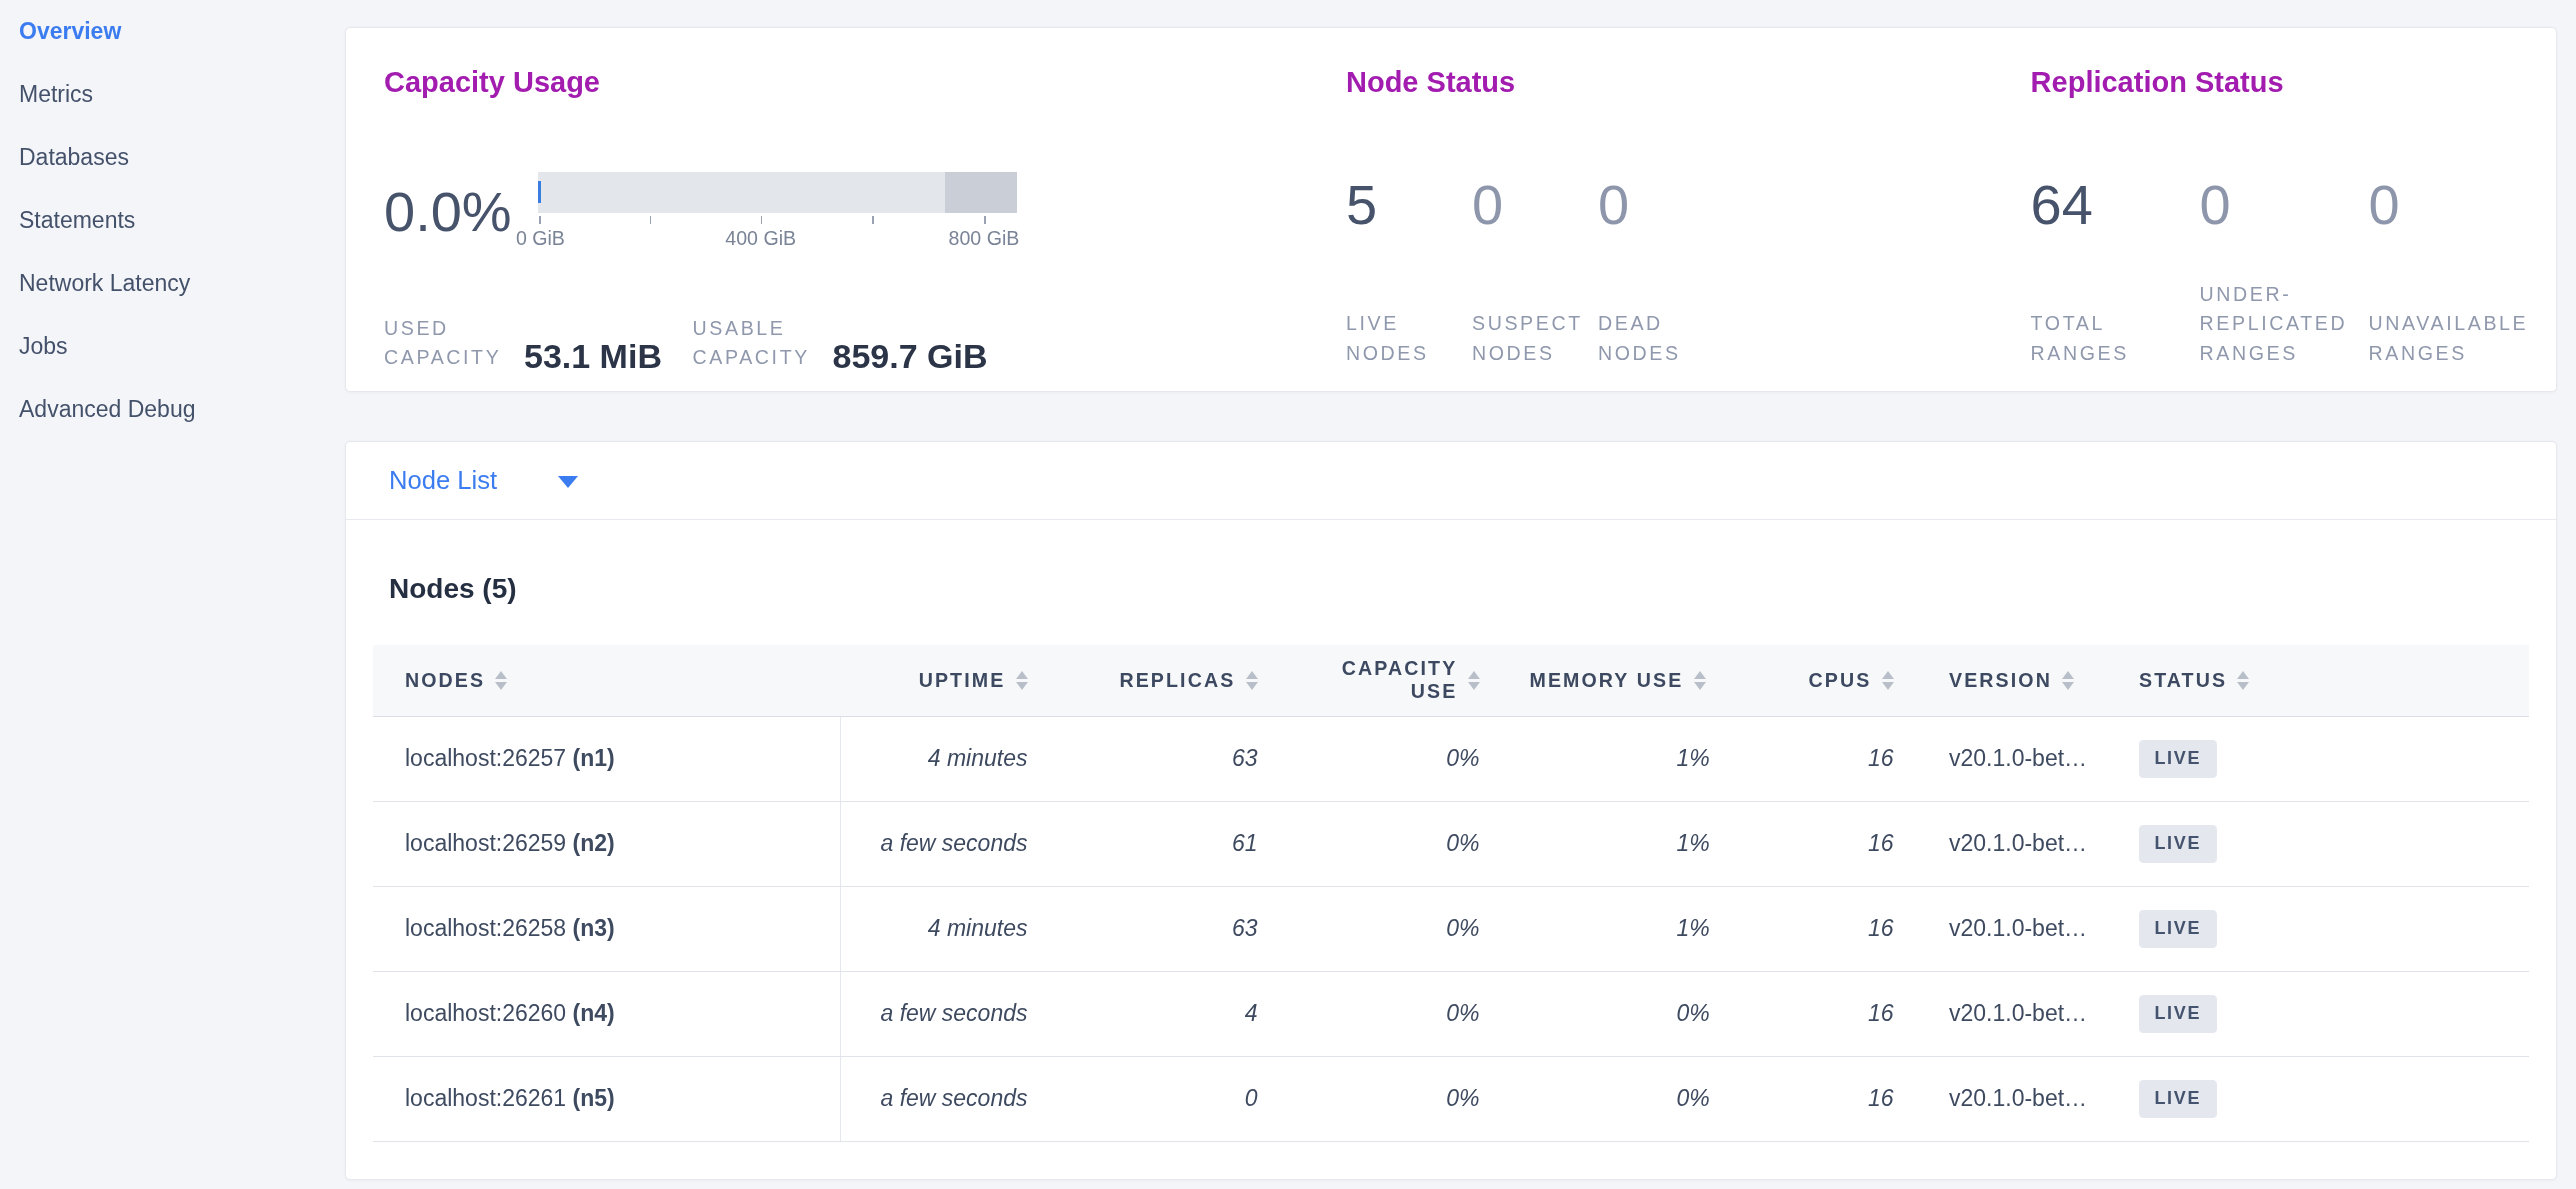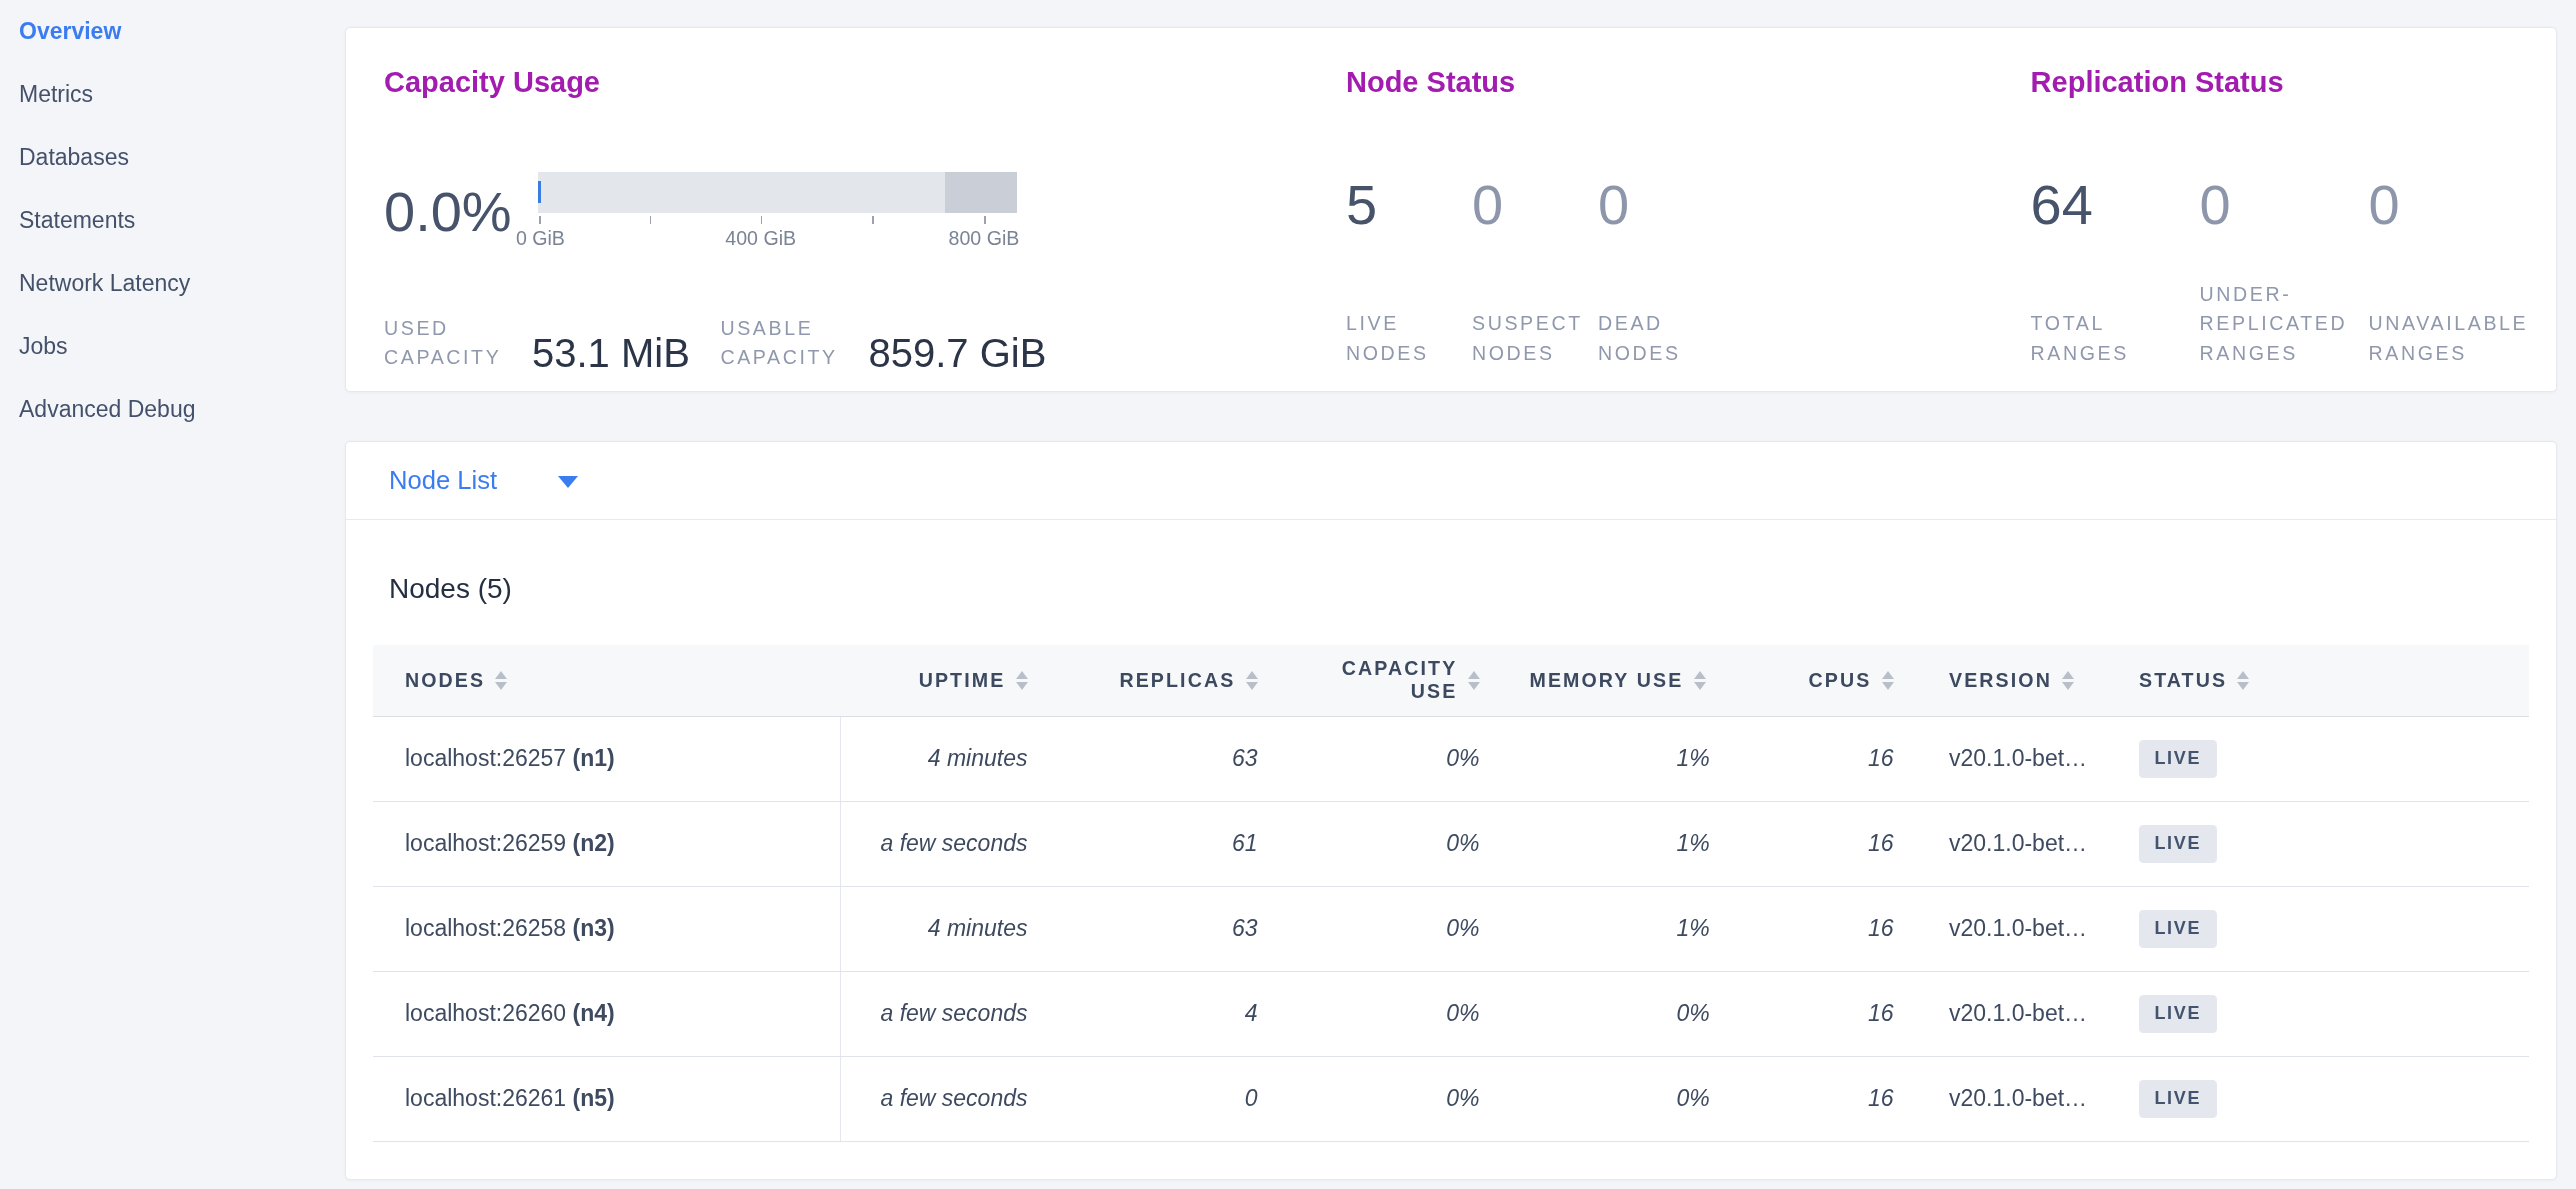--- a/index.html
+++ b/index.html
@@ -33,40 +33,40 @@
   .cap-used-marker { position:absolute; left:0; top:9.4px; width:3.4px; height:22px; background:#3a7de0; }
   .cap-ticks { position:relative; height:12px; }
   .cap-tick { position:absolute; top:3.4px; width:1.7px; height:7.7px; background:#9aa2b1; }
   .cap-labels { position:relative; height:24px; margin-top:1.7px; font-size:19.6px; color:#7a8496; }
   .cap-axis-label { position:absolute; transform:translateX(-50%); white-space:nowrap; }
 
   .cap-stats { display:flex; margin-top:63px; align-items:flex-end; }
   .cap-pair { display:flex; align-items:flex-end; margin-right:13.6px; }
   .stat-label { font-size:19.6px; letter-spacing:2.6px; color:#8f98ac; line-height:1.5; }
   .cap-pair .stat-label { width:109px; }
-  .cap-value { font-size:40px; font-weight:normal; color:#2b3547; margin-left:39px; margin-right:17px;
+  .cap-value { font-size:34px; font-weight:bold; color:#2b3547; margin-left:31px; margin-right:17px;
                position:relative; top:3.4px; white-space:nowrap; }
 
   
   .stat-row { display:flex; margin-top:72px; height:196px; }
   .stat { display:flex; flex-direction:column; }
   .sec-nodestatus  .stat { width:126px; }
   .sec-replication .stat { width:169px; }
   .stat .num { font-size:56px; color:#8d96ab; }
   .stat.primary .num { color:#46536b; }
   .stat .stat-label { margin-top:auto; padding-right:19px; }
 
   
   .card-nodes { margin-top:49px; height:739px; }
   .nodelist-bar { height:78px; display:flex; align-items:center; padding-left:43px;
                   border-bottom:1.7px solid #e7e9ee; cursor:pointer;gap:32px; }
   .nodelist-label { font-size:25.6px; color:#3b7cf0; }
   .caret-down { width:0; height:0; border-left:10.2px solid transparent; border-right:10.2px solid transparent;
                 border-top:12.8px solid #3b7cf0; margin-left:29px; margin-top:3.4px; }
-  .nodes-title { margin:53px 0 0 43px; font-size:28px; font-weight:normal; color:#242f41; height:34px; }
+  .nodes-title { margin:53px 0 0 43px; font-size:28px; font-weight:bold; color:#242f41; height:34px; }
 
   table.nodes { margin:38px 0 0 27px; width:2156px; border-collapse:collapse; table-layout:fixed; }
   table.nodes th { background:#f7f8f9; height:71px; font-size:19.6px; font-weight:bold; color:#3c4960;
                    letter-spacing:2.1px; border-bottom:1.7px solid #dadde3; vertical-align:middle; }
   .th-inner { display:flex; align-items:center; }
   .th-inner.right { justify-content:flex-end; }
   .th-label { text-align:left; }
   .th-inner.right .th-label { text-align:right; }
   .th-wrap .th-label { display:inline-block; width:130px; }
   .sort-icon { display:inline-flex; flex-direction:column; margin-left:10.2px; }

